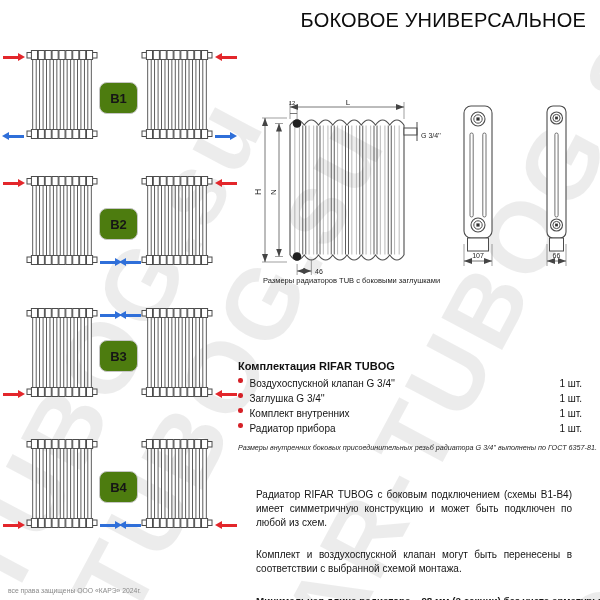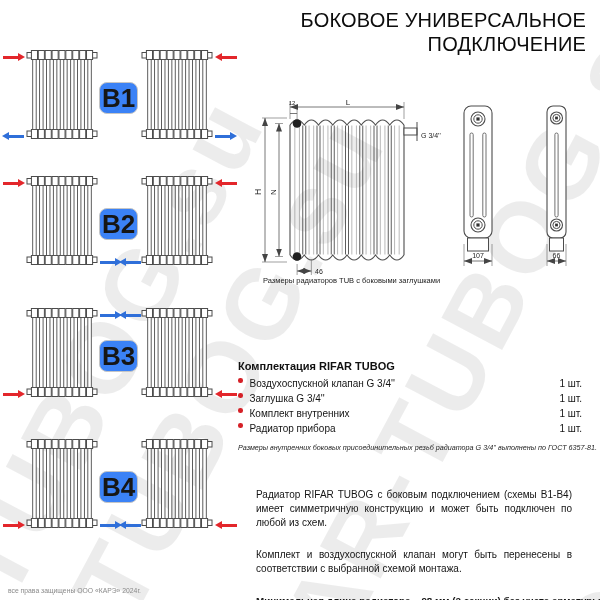--- a/index.html
+++ b/index.html
@@ -9,23 +9,23 @@
   .wm{position:absolute;z-index:0;font-weight:800;font-size:100px;letter-spacing:5px;
       color:rgba(0,0,0,0.075);white-space:nowrap;transform:rotate(-62deg);
       transform-origin:0 0;pointer-events:none;user-select:none;}
   
   .title{position:absolute;z-index:2;top:8px;right:14px;text-align:right;
          font-size:20px;font-weight:400;line-height:1.22;color:#0c0c0c;letter-spacing:.2px;}
   
   .scheme-row{position:absolute;left:0;width:242px;height:100px;z-index:1;}
   .rad{position:absolute;top:0;width:72px;height:95px;}
   .rad.l{left:26px}.rad.r{left:141px}
-  .badge{position:absolute;left:99px;top:35px;width:37px;height:30px;background:#3b82f6;
+  .badge{position:absolute;left:99px;top:35px;width:37px;height:30px;background:#4d7c0f;
          border:1.5px solid #c6c6c6;border-radius:8px;display:flex;align-items:center;
-         justify-content:center;font-weight:800;font-size:26px;color:#161616;}
+         justify-content:center;font-weight:800;font-size:13px;color:#161616;}
   
   .arrow{position:absolute;width:15px;height:2.6px;background:currentColor;}
   .arrow::after{content:"";position:absolute;top:50%;margin-top:-4.6px;width:0;height:0;
                 border-top:4.6px solid transparent;border-bottom:4.6px solid transparent;}
   .arrow.right::after{right:-7px;border-left:7.5px solid currentColor;}
   .arrow.left::after{left:-7px;border-right:7.5px solid currentColor;}
   .red{color:#e3262b}.blue{color:#2f6fd9}
   
   .frontview{position:absolute;left:252px;top:98px;width:200px;height:180px;z-index:1;}
   .sideviews{position:absolute;left:447px;top:103px;width:140px;height:166px;z-index:1;}
@@ -55,21 +55,20 @@
 
 <div id="page">
 
   <div class="wm" style="left:-70px;top:560px">TUBOG.su</div>
   <div class="wm" style="left:180px;top:760px">RIFAR-TUBOG.su</div>
   <div class="wm" style="left:430px;top:830px">TUBOG.su</div>
   <div class="wm" style="left:-120px;top:900px">RIFAR-TUBOG.su</div>
 
   <div class="title">
     <div>БОКОВОЕ УНИВЕРСАЛЬНОЕ</div>
-    <div>ПОДКЛЮЧЕНИЕ</div>
   </div>
 
   <div class="scheme-row" style="top:47px">
     <div class="rad l"><svg viewBox="0 0 72 95" width="100%" height="100%" xmlns="http://www.w3.org/2000/svg">
           <rect x="1" y="5.5" width="4.5" height="5.5" fill="#ffffff" stroke="#4c4c4c" stroke-width="1"></rect>
           <rect x="66.5" y="5.5" width="4.5" height="5.5" fill="#ffffff" stroke="#4c4c4c" stroke-width="1"></rect>
           <rect x="1" y="84" width="4.5" height="5.5" fill="#ffffff" stroke="#4c4c4c" stroke-width="1"></rect>
           <rect x="66.5" y="84" width="4.5" height="5.5" fill="#ffffff" stroke="#4c4c4c" stroke-width="1"></rect>
           <rect x="5.40" y="3.5" width="6.09" height="9" fill="#ffffff" stroke="#4c4c4c" stroke-width="1"></rect>
           <rect x="5.40" y="82.5" width="6.09" height="9" fill="#ffffff" stroke="#4c4c4c" stroke-width="1"></rect>

